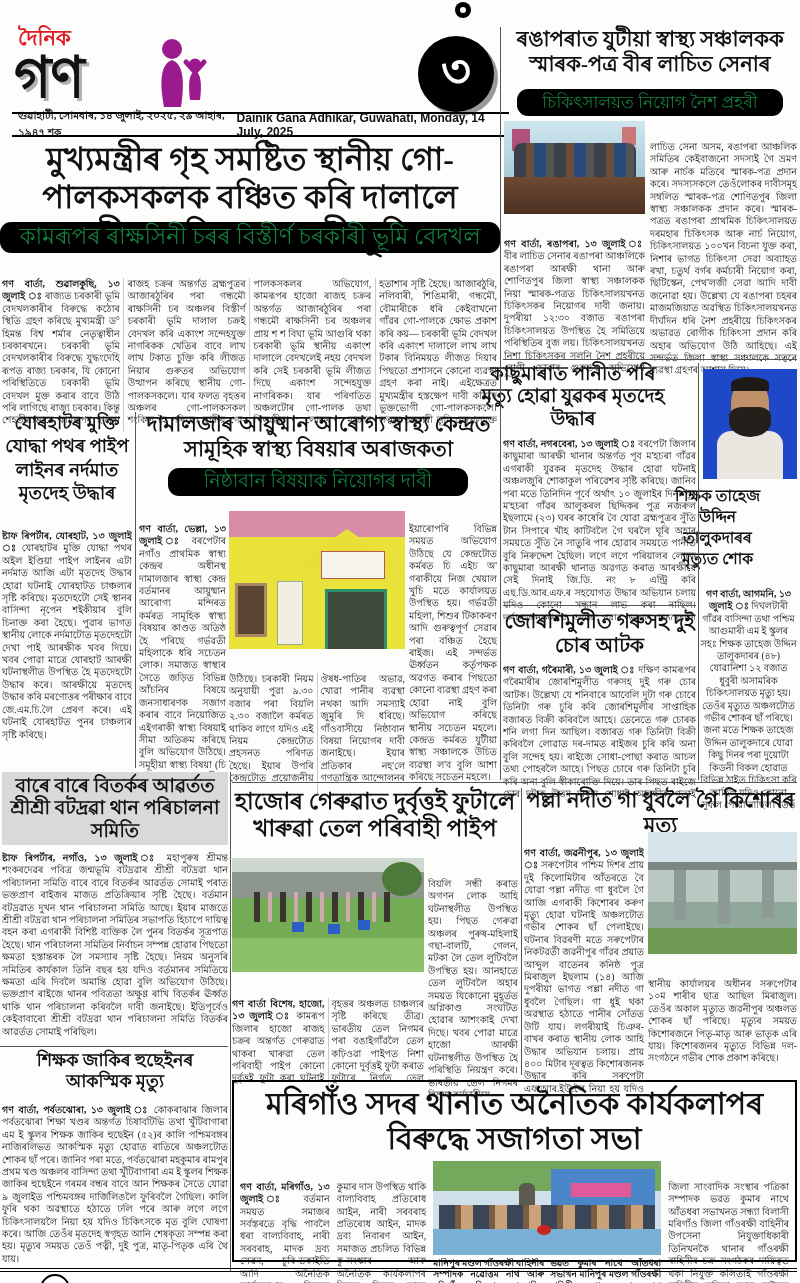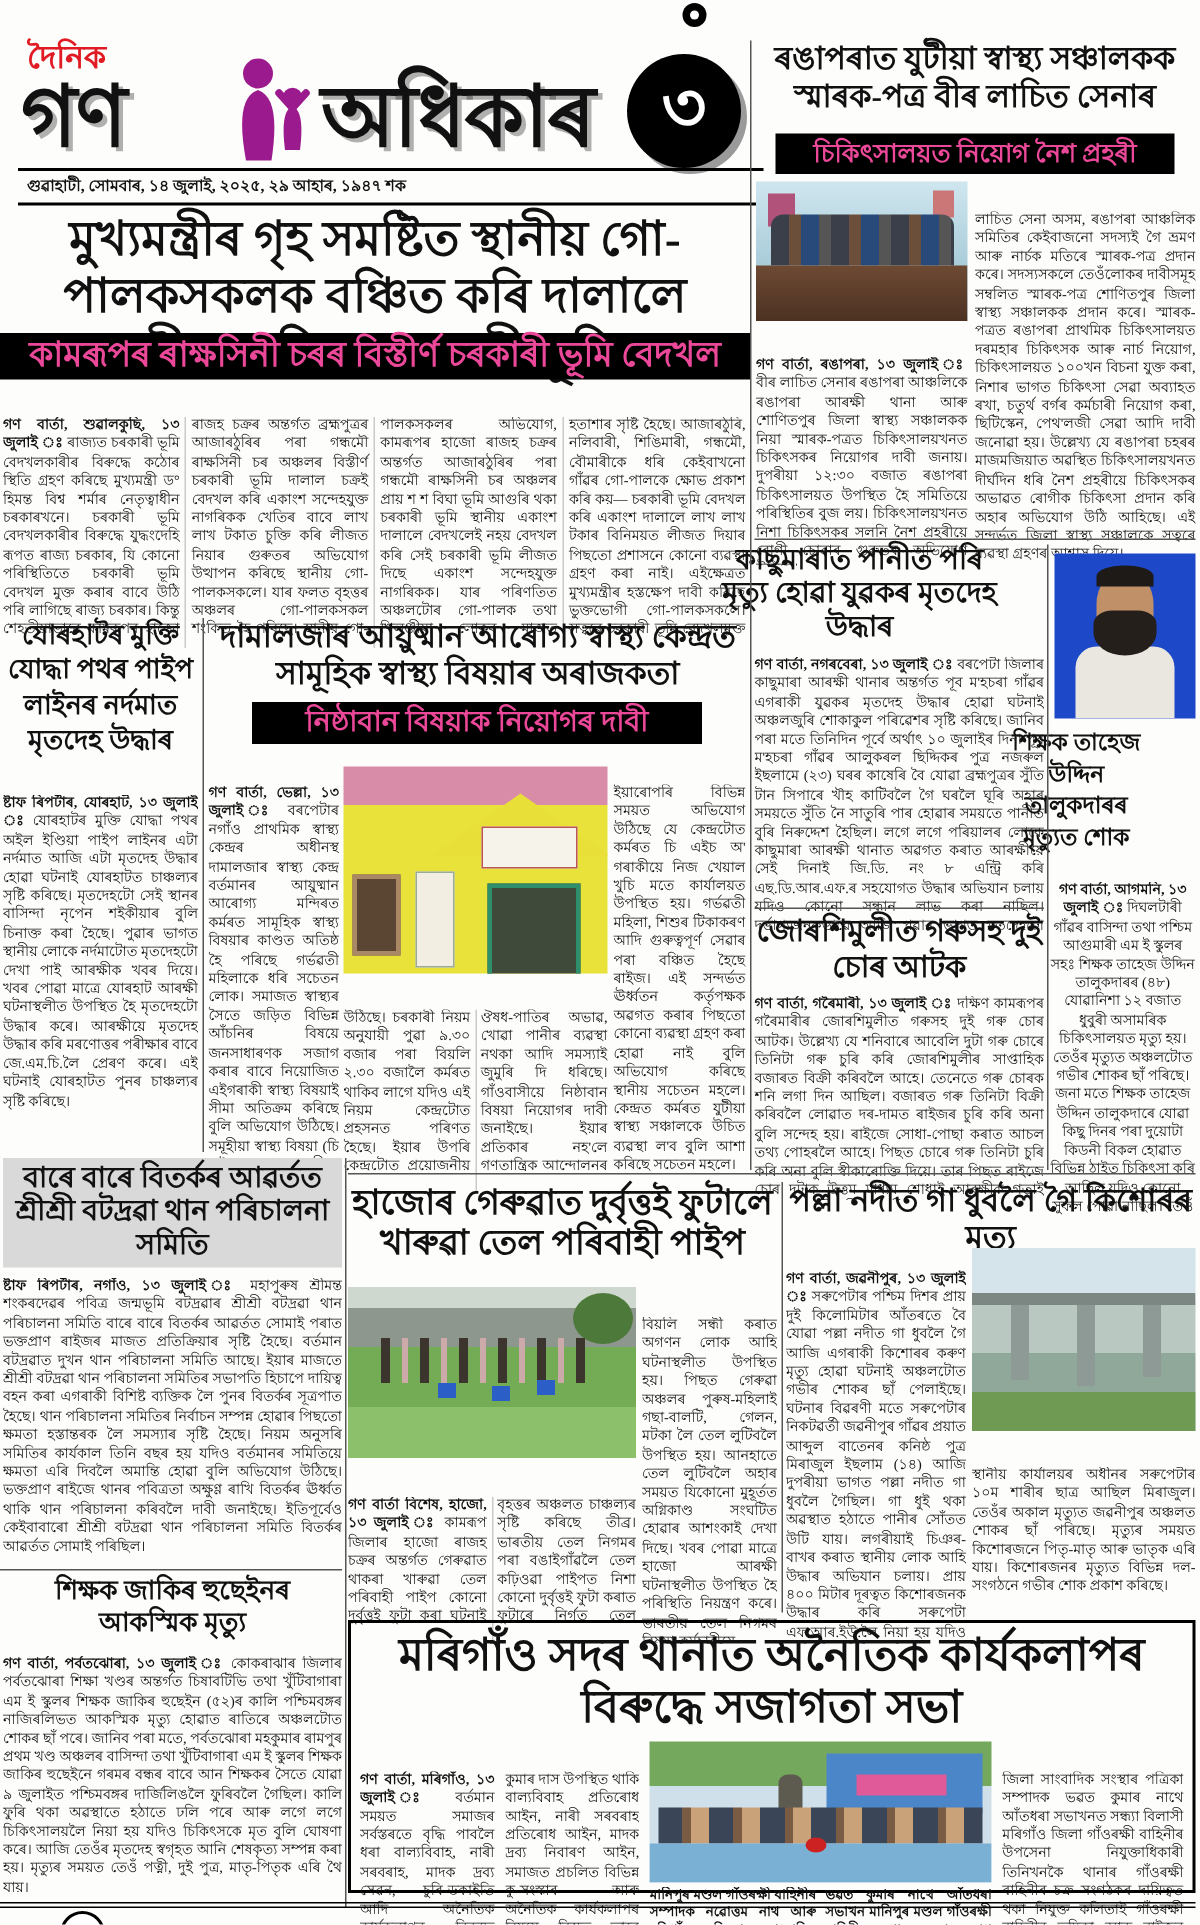--- a/index.html
+++ b/index.html
@@ -1,20 +1,20 @@
 <!DOCTYPE html>
 <html><head>
 <meta charset="utf-8">
 <style>
   html,body{margin:0;padding:0;}
   body{width:800px;height:1283px;position:relative;overflow:hidden;background:#fdfdfb;
        font-family:"Liberation Serif","DejaVu Serif",serif;color:#111;}
   .abs{position:absolute;}
   .hl{font-weight:bold;text-align:center;line-height:1.18;}
-  .bar{background:#000;color:#ec4899;font-weight:bold;text-align:center;display:flex;align-items:center;justify-content:center;}
+  .bar{background:#000;color:#15803d;font-weight:normal;text-align:center;display:flex;align-items:center;justify-content:center;border-radius:11px;}
   .body-txt{font-size:9.5px;line-height:12.4px;text-align:justify;overflow:hidden;margin-top:20px;}
   .body-txt strong{font-weight:bold;}
   .cols2{column-count:2;column-gap:7px;column-rule:1px solid #c9c9c9;}
   .cols4{column-count:4;column-gap:8px;column-rule:1px solid #c9c9c9;}
   .vline{width:1px;background:#555;}
   .hline{height:1px;background:#555;}
   .photo{overflow:hidden;position:absolute;}
   .caption{font-size:9px;line-height:11.5px;font-weight:bold;text-align:justify;overflow:hidden;}
   .grayhead{background:#d9d9d9;}
 </style>
@@ -30,28 +30,28 @@
   <div class="abs" style="left:14px;top:14px;font-size:57px;font-weight:900;letter-spacing:-1px;text-shadow:3px 3px 0 rgba(0,0,0,0.30);">গণ</div>
   <span class="abs" style="left:150px;top:18px;">
     <svg width="60" height="70" viewBox="0 0 60 70">
       <circle cx="22" cy="11" r="10" fill="#9b1b8e"></circle>
       <path d="M22 22 C11 26 9 42 14 69 L31 69 C35 42 33 26 22 22 Z" fill="#9b1b8e"></path>
       <path d="M45 34 L36 24 M45 34 L54 24" stroke="#9b1b8e" stroke-width="5" stroke-linecap="round" fill="none"></path>
       <circle cx="45" cy="27" r="6.5" fill="#9b1b8e"></circle>
       <path d="M45 33 C39 35 38 46 40 62 L50 62 C52 46 51 35 45 33 Z" fill="#9b1b8e"></path>
     </svg>
   </span>
-  <div class="abs" style="left:214px;top:14px;font-size:57px;font-weight:900;letter-spacing:-1px;text-shadow:3px 3px 0 rgba(0,0,0,0.30);">অধিকাৰ</div>
   <div class="abs" style="left:418px;top:16px;width:76px;height:76px;border-radius:50%;background:#000;box-shadow:4px 4px 0 #9a9a9a;display:flex;align-items:center;justify-content:center;">
     <span style="color:#fff;font-size:46px;font-weight:bold;">৩</span>
   </div>
 </div>
 
 <div class="abs" style="left:0;top:112px;width:497px;height:25px;border-top:2px solid #000;border-bottom:2px solid #000;display:flex;align-items:center;padding:0 6px;box-sizing:border-box;margin-left:12px;">
   <span style="font-size:10.5px;font-weight:bold;">গুৱাহাটী, সোমবাৰ, ১৪ জুলাই, ২০২৫, ২৯ আহাৰ, ১৯৪৭ শক</span>
+  <span style="font-size:12px;font-weight:bold;font-family:'Liberation Sans',sans-serif;">Dainik Gana Adhikar, Guwahati, Monday, 14 July, 2025</span>
 </div>
 
 <div class="abs hl" style="left:0;top:141px;width:500px;font-size:32px;">মুখ্যমন্ত্ৰীৰ গৃহ সমষ্টিত স্থানীয় গো-পালকসকলক বঞ্চিত কৰি দালালে লীজত দিলে চৰকাৰী ভূমি</div>
 <div class="abs bar" style="left:0;top:222px;width:500px;height:31px;font-size:23px;">কামৰূপৰ ৰাক্ষসিনী চৰৰ বিস্তীৰ্ণ চৰকাৰী ভূমি বেদখল</div>
 <div class="abs body-txt cols4" style="left:2px;top:258px;width:495px;height:154px;">
   <strong>গণ বাৰ্তা, শুৱালকুছি, ১৩ জুলাই ঃ</strong>
   <span>ৰাজ্যত চৰকাৰী ভূমি বেদখলকাৰীৰ বিৰুদ্ধে কঠোৰ স্থিতি গ্ৰহণ কৰিছে মুখ্যমন্ত্ৰী ড° হিমন্ত বিশ্ব শৰ্মাৰ নেতৃত্বাধীন চৰকাৰখনে। চৰকাৰী ভূমি বেদখলকাৰীৰ বিৰুদ্ধে যুদ্ধংদেহি ৰূপত ৰাজ্য চৰকাৰ, যি কোনো পৰিস্থিতিতে চৰকাৰী ভূমি বেদখল মুক্ত কৰাৰ বাবে উঠি পৰি লাগিছে ৰাজ্য চৰকাৰ। কিন্তু শেহতীয়াভাৱে কামৰূপৰ হাজো ৰাজহ চক্ৰৰ অন্তৰ্গত ব্ৰহ্মপুত্ৰৰ আজাৰঠুৰিৰ পৰা গন্ধমৌ ৰাক্ষসিনী চৰ অঞ্চলৰ বিস্তীৰ্ণ চৰকাৰী ভূমি দালাল চক্ৰই বেদখল কৰি একাংশ সন্দেহযুক্ত নাগৰিকক খেতিৰ বাবে লাখ লাখ টকাত চুক্তি কৰি লীজত নিয়াৰ গুৰুতৰ অভিযোগ উত্থাপন কৰিছে স্থানীয় গো-পালকসকলে। যাৰ ফলত বৃহত্তৰ অঞ্চলৰ গো-পালকসকল শংকিত হৈ পৰিছে। স্থানীয় গো-পালকসকলৰ অভিযোগ, কামৰূপৰ হাজো ৰাজহ চক্ৰৰ অন্তৰ্গত আজাৰঠুৰিৰ পৰা গন্ধমৌ ৰাক্ষসিনী চৰ অঞ্চলৰ প্ৰায় শ শ বিঘা ভূমি আগুৰি থকা চৰকাৰী ভূমি স্থানীয় একাংশ দালালে বেদখলেই নহয় বেদখল কৰি সেই চৰকাৰী ভূমি লীজত দিছে একাংশ সন্দেহযুক্ত নাগৰিকক। যাৰ পৰিণতিত অঞ্চলটোৰ গো-পালক তথা খিলঞ্জীয়া লোকৰ মাজত হতাশাৰ সৃষ্টি হৈছে। আজাৰঠুৰি, নলিবাৰী, শিঙিমাৰী, গন্ধমৌ, বৌমাৰীকে ধৰি কেইবাখনো গাঁৱৰ গো-পালকে ক্ষোভ প্ৰকাশ কৰি কয়— চৰকাৰী ভূমি বেদখল কৰি একাংশ দালালে লাখ লাখ টকাৰ বিনিময়ত লীজত দিয়াৰ পিছতো প্ৰশাসনে কোনো ব্যৱস্থা গ্ৰহণ কৰা নাই। এইক্ষেত্ৰত মুখ্যমন্ত্ৰীৰ হস্তক্ষেপ দাবী কৰিছে ভুক্তভোগী গো-পালকসকলে। সত্বৰে চৰকাৰী ভূমি বেদখলমুক্ত কৰি প্ৰকৃত গো-পালকসকলক সংৰক্ষণ দিয়াৰ দাবী জনাইছে অঞ্চলবাসীয়ে।</span>
 </div>
 
 <div class="abs hl" style="left:503px;top:27px;width:294px;font-size:21px;">ৰঙাপৰাত যুটীয়া স্বাস্থ্য সঞ্চালকক স্মাৰক-পত্ৰ বীৰ লাচিত সেনাৰ</div>

